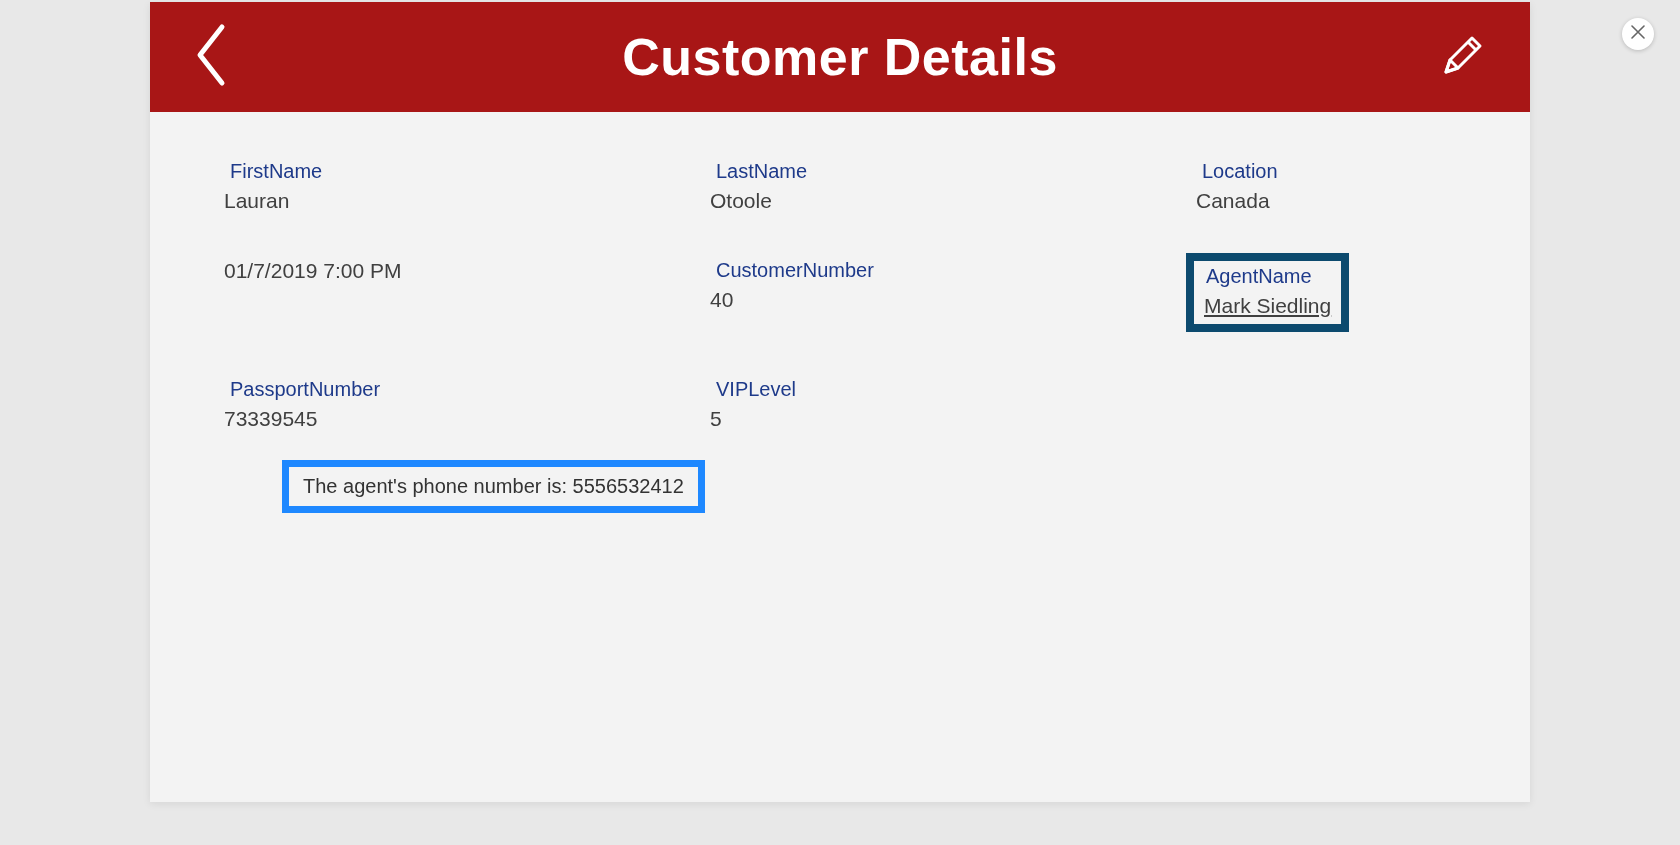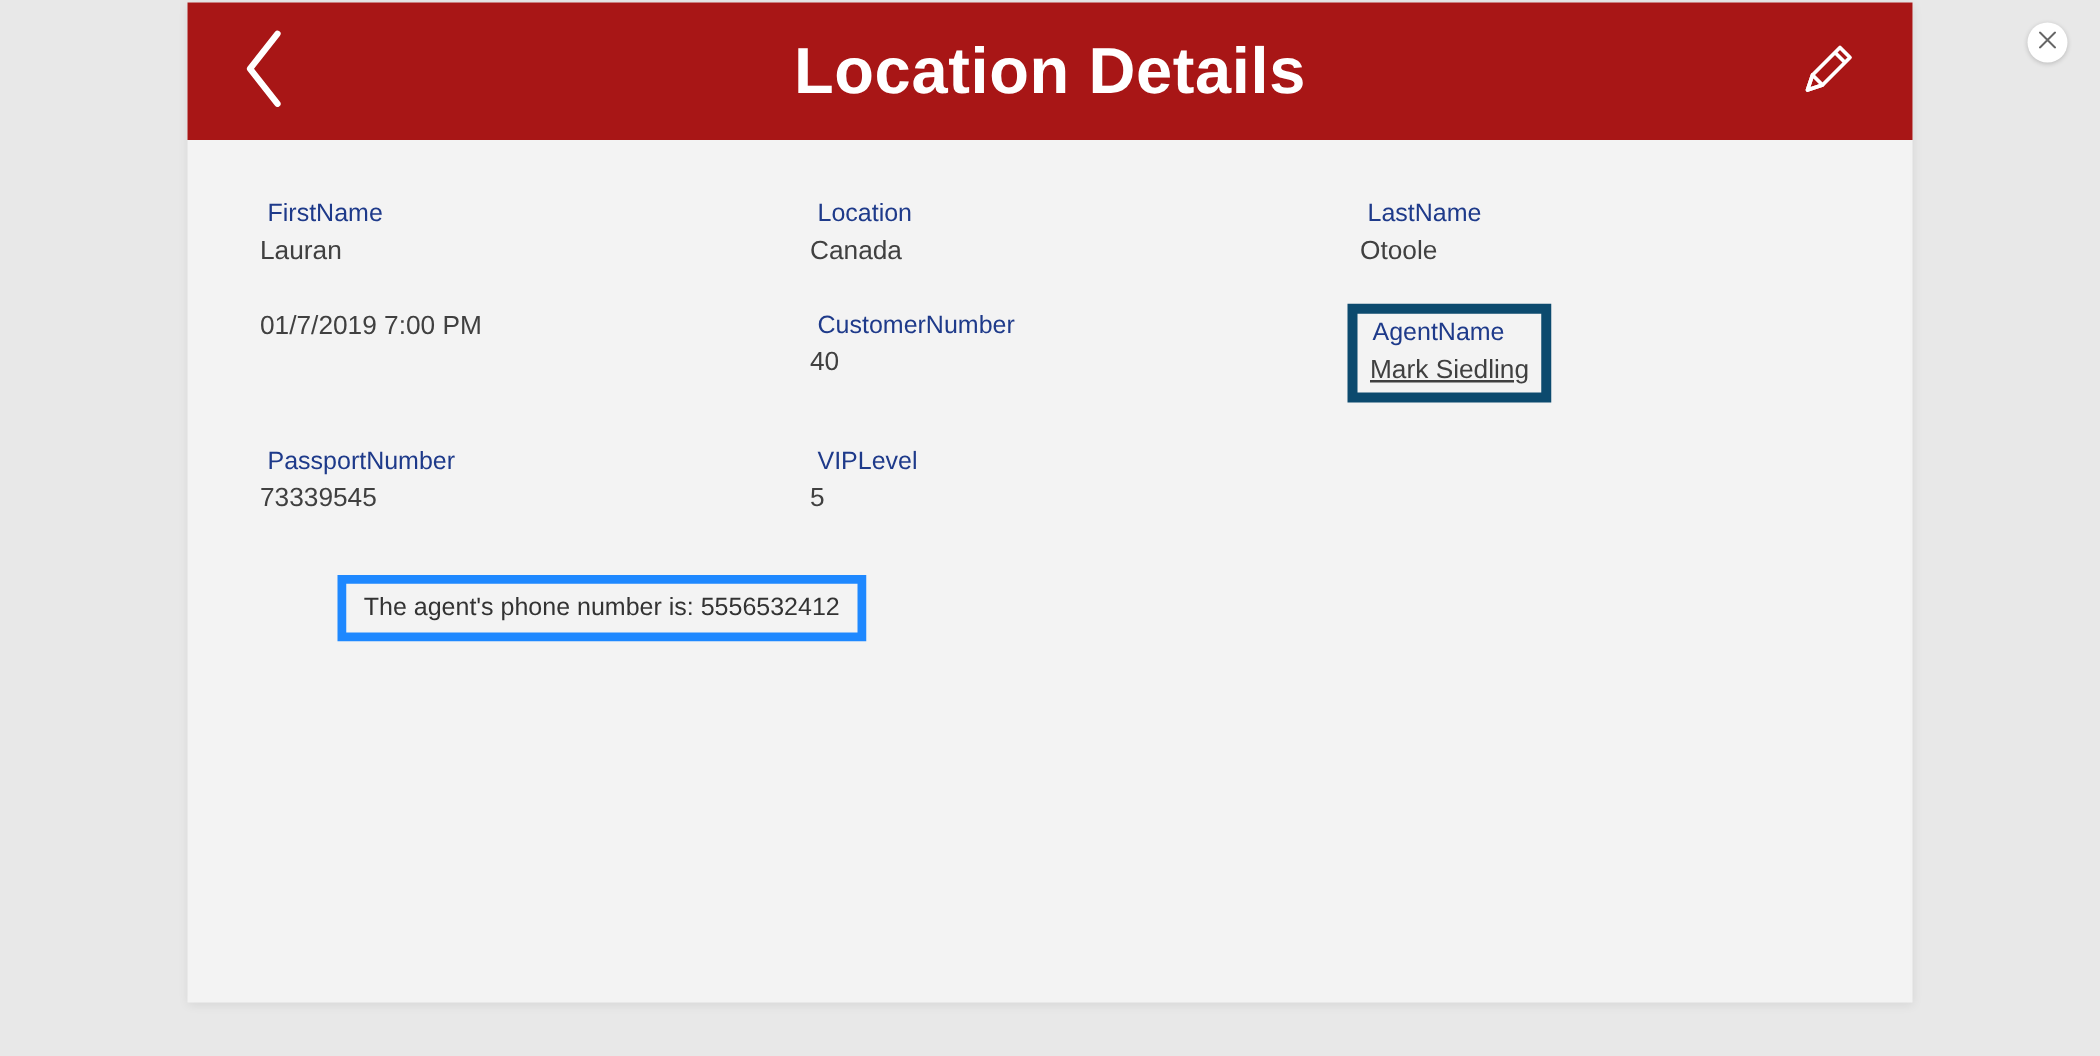--- a/index.html
+++ b/index.html
@@ -55,21 +55,22 @@
   .edit-btn svg { width: 48px; height: 48px; }
   .body {
     position: relative;
     padding: 48px 0 0 0;
   }
   .grid {
     display: grid;
     grid-template-columns: 440px 440px 440px;
     column-gap: 0;
     row-gap: 36px;
-    margin-left: 56px;
+    margin-left: 72px;
+    gap: 46px;
   }
   .field {
     position: relative;
     padding-right: 20px;
   }
   .field-label {
     color: #1e3a8a;
     font-size: 20px;
     font-weight: 400;
     margin-left: 8px;
@@ -84,21 +85,21 @@
   .highlight-box {
     border: 8px solid #0c4a6e;
     background: #f3f3f3;
     padding: 4px 10px 6px 10px;
     margin-left: -8px;
     margin-top: -6px;
     width: max-content;
   }
   .agent-phone-box {
     position: absolute;
-    left: 120px;
+    left: 132px;
     top: 458px;
     border: 7px solid #1e88ff;
     background: #f3f3f3;
     padding: 8px 14px;
   }
   .agent-phone-text {
     font-size: 20px;
     color: #333;
   }
   .close-btn {
@@ -129,46 +130,46 @@
   <div class="card">
 
     <div class="header">
       <div class="back-btn">
         <span>
           <svg viewBox="0 0 36 64">
               <path d="M30 4 L8 32 L30 60" stroke="#fff" stroke-width="5" fill="none" stroke-linecap="round" stroke-linejoin="round"></path>
             </svg>
         </span>
       </div>
-      <div class="header-title">Location Details</div>
+      <div class="header-title">Customer Details</div>
       <div class="edit-btn">
         <span>
           <svg viewBox="0 0 48 48">
             <path d="M8 40 L12 28 L34 6 L42 14 L20 36 Z" fill="none" stroke="#fff" stroke-width="3" stroke-linejoin="round"></path>
             <path d="M30 10 L38 18" stroke="#fff" stroke-width="3"></path>
             <path d="M8 40 L12 28 L20 36 Z" fill="none" stroke="#fff" stroke-width="3" stroke-linejoin="round"></path>
           </svg>
         </span>
       </div>
     </div>
 
     <div class="body">
       <div class="grid">
 
         <div class="field">
           <div class="field-label">FirstName</div>
           <div class="field-value">Lauran</div>
         </div>
         <div class="field">
+          <div class="field-label">LastName</div>
+          <div class="field-value">Otoole</div>
+        </div>
+        <div class="field">
           <div class="field-label">Location</div>
           <div class="field-value">Canada</div>
-        </div>
-        <div class="field">
-          <div class="field-label">LastName</div>
-          <div class="field-value">Otoole</div>
         </div>
 
         <div class="field">
           <div class="field-value">01/7/2019 7:00 PM</div>
         </div>
         <div class="field">
           <div class="field-label">CustomerNumber</div>
           <div class="field-value">40</div>
         </div>
         <div class="field">

